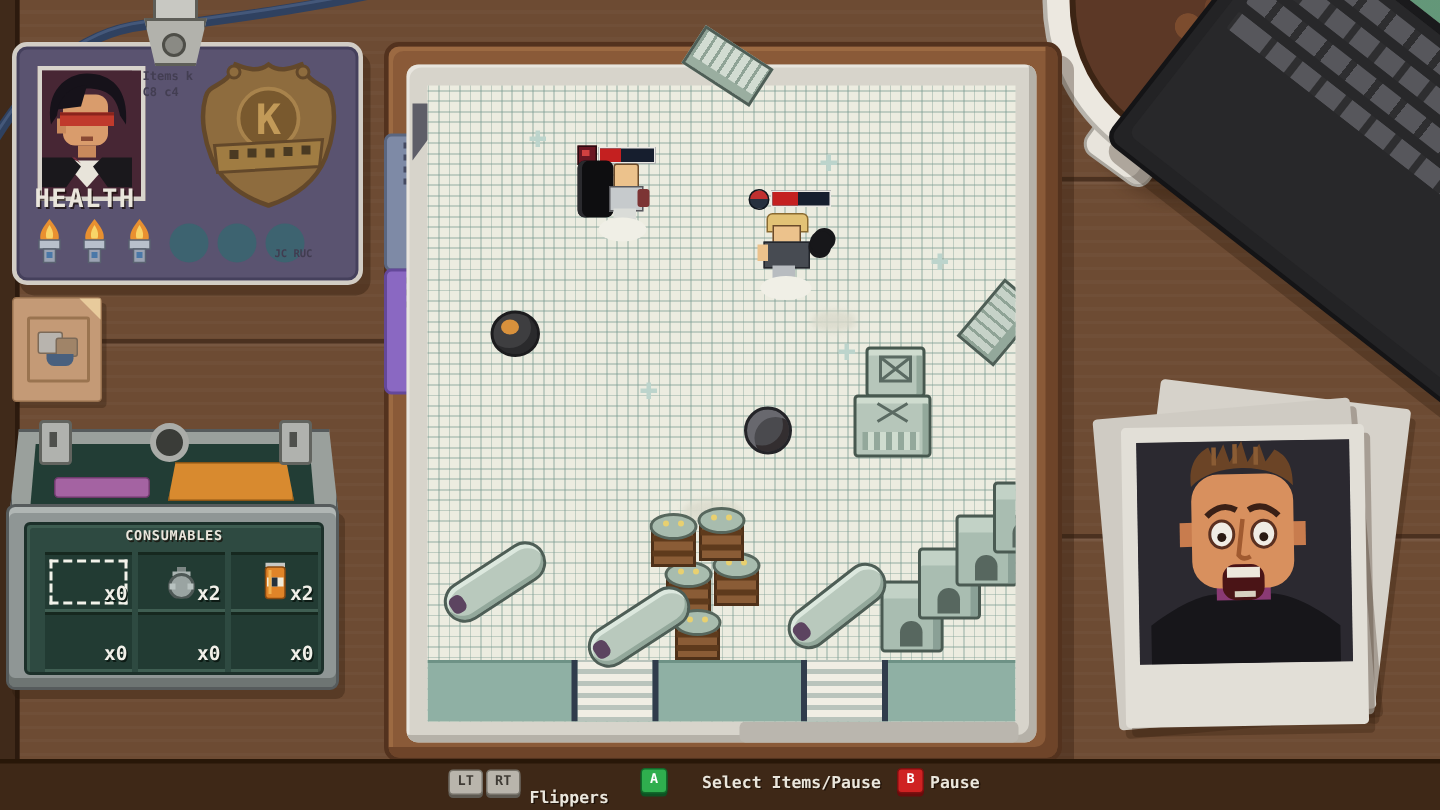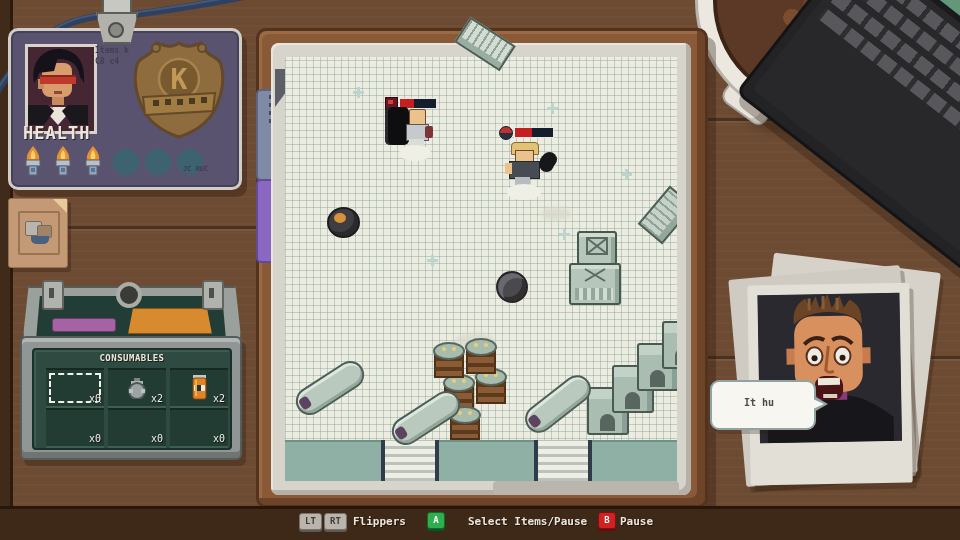--- a/index.html
+++ b/index.html
@@ -46,23 +46,23 @@
   .arch{position:absolute;left:11px;bottom:2px;width:15px;height:17px;background:#57675f;border-radius:8px 8px 0 0;}
   .crate{background:#b6c6ba;border:2px solid #47584f;border-radius:3px;box-shadow:inset 0 4px 0 #cfdccf, inset -4px 0 0 #93a89b;}
   .hbar{height:9px;background:#161e2e;border:1px solid #eae8e4;}
   .hfill{height:100%;background:#c42020;}
   
   .card{left:8px;top:28px;width:228px;height:156px;background:#5a5370;border:3px solid #d2cdc5;border-radius:10px;
         box-shadow:5px 7px 0 rgba(40,22,10,.35), inset 0 0 0 2px #45405c;}
   .torch{width:24px;height:32px;}
   .slotdot{width:26px;height:26px;border-radius:50%;background:#3d6370;}
   
-  .cbox{left:18px;top:280px;width:226px;height:180px;}
+  .cbox{left:2px;top:280px;width:226px;height:180px;}
   .cell{width:58px;height:36px;background:#223b33;border-top:2px solid #16281f;border-bottom:2px solid #3f5e52;position:absolute;}
-  .count{position:absolute;right:3px;bottom:2px;font-size:10px;font-weight:normal;color:#f0efe8;text-shadow:1px 1px 0 #0c1a14;}
+  .count{position:absolute;right:3px;bottom:2px;font-size:13px;font-weight:bold;color:#f0efe8;text-shadow:1px 1px 0 #0c1a14;}
   .selbox{position:absolute;inset:3px;border:2px dashed #f2f2ea;}
   
   .photo{background:#e2dfd7;border-radius:3px;box-shadow:4px 6px 0 rgba(45,25,10,.28);}
   .bubble{left:710px;top:380px;width:102px;height:46px;background:#f7f6f1;border:2px solid #8fa3a3;border-radius:9px;
           box-shadow:3px 4px 0 rgba(45,25,10,.25);}
   .bubble .txt{position:absolute;left:32px;top:15px;font-size:10px;color:#4a4a46;font-weight:bold;}
   .tailo{position:absolute;right:-14px;top:14px;width:0;height:0;border-top:8px solid transparent;border-bottom:8px solid transparent;border-left:14px solid #8fa3a3;}
   .taili{position:absolute;right:-10px;top:17px;width:0;height:0;border-top:5px solid transparent;border-bottom:5px solid transparent;border-left:11px solid #f7f6f1;}
   
   .keyrow{height:14px;margin:7px 8px;background:repeating-linear-gradient(90deg,#57575c 0 16px,#2e2e30 16px 21px);border-radius:2px;}
@@ -408,29 +408,24 @@
             <circle cx="84" cy="64" r="3" fill="#2a1a12"></circle>
           <path d="M70,52 L67,76 Q70,80 75,77" stroke="#a05a30" stroke-width="3" fill="none"></path>
           <rect x="56" y="82" width="28" height="24" rx="9" fill="#4a1416"></rect>
           <rect x="59" y="84" width="22" height="7" fill="#ece8dc"></rect>
           <rect x="64" y="100" width="14" height="4" fill="#d8d0c0"></rect>
         </svg>
       </div>
     </div>
   </div>
 
-  <div class="abs bubble">
-    <div class="tailo"></div>
-    <div class="taili"></div>
-    <div class="txt">It hu</div>
-  </div>
 
   <div class="abs bar">
     <div class="abs key keygrey" style="left:299px;top:4px;width:21px;">LT</div>
     <div class="abs key keygrey" style="left:324px;top:4px;width:21px;">RT</div>
-    <div class="abs lbl hint" style="left:353px;top:6px;">Flippers</div>
+    <div class="abs lbl hint" style="left:353px;top:16px;">Flippers</div>
     <div class="abs key keygreen" style="left:427px;top:3px;width:16px;">A</div>
     <div class="abs lbl hint" style="left:468px;top:6px;">Select Items/Pause</div>
     <div class="abs key keyred" style="left:598px;top:3px;width:16px;">B</div>
     <div class="abs lbl hint" style="left:620px;top:6px;">Pause</div>
   </div>
 
 </div>
 
 </body></html>

